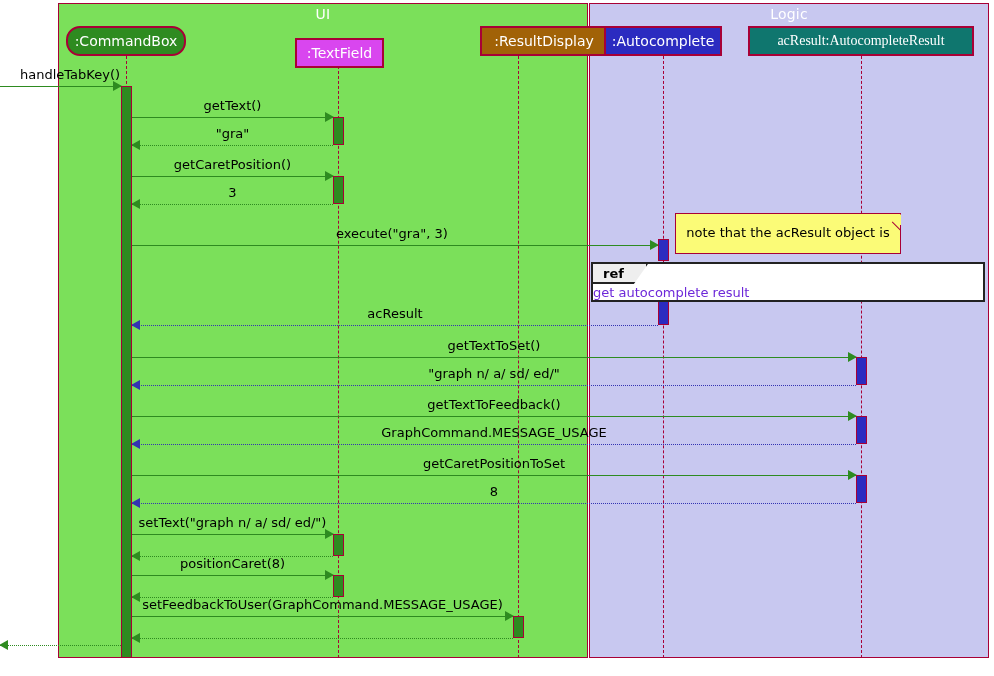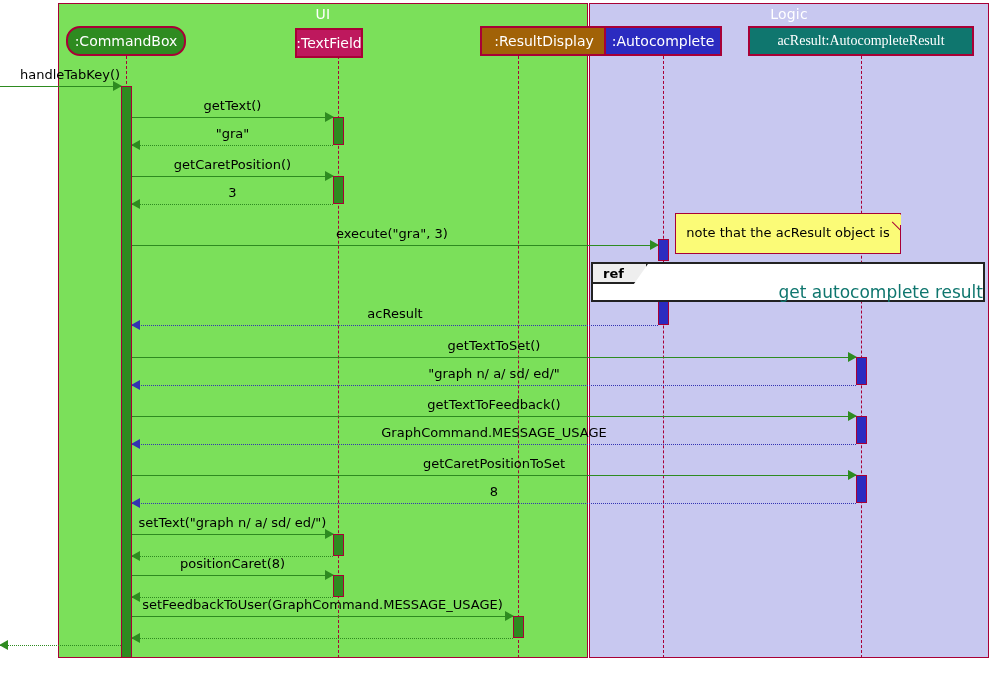--- a/index.html
+++ b/index.html
@@ -168,23 +168,23 @@
     clip-path: polygon(0 0, 100% 0, calc(100% - 14px) 100%, 0 100%);
   }
   .ref-body {
     position: absolute;
     left: 0;
     right: 0;
     bottom: 0;
     top: 20px;
     display: flex;
     align-items: center;
-    justify-content: flex-end;
-    font-size: 17px;
-    color: #0f766e;
+    justify-content: flex-start;
+    font-size: 13px;
+    color: #6d28d9;
   }
 </style>
 </head>
 <body>
 
 <div id="diagram">
 
   <div class="box-group" style="left:58px; top:3px; width:530px; height:655px; background:#7BE05A;">
     <div class="box-title">UI</div>
   </div>
@@ -195,21 +195,21 @@
 
   <div class="lifeline" style="left:126px; top:56px; height:602px;"></div>
   <div class="lifeline" style="left:338px; top:56px; height:602px;"></div>
   <div class="lifeline" style="left:518px; top:56px; height:602px;"></div>
   <div class="lifeline" style="left:663px; top:56px; height:602px;"></div>
   <div class="lifeline" style="left:861px; top:56px; height:602px;"></div>
 
   <div class="participant" style="left:66px; top:26px; width:120px; height:30px; background:#2E8B20;border-radius:14px;">
     <span>:CommandBox</span>
   </div>
-  <div class="participant" style="left:295px; top:28px; width:68px; height:30px; background:#be185d;">
+  <div class="participant" style="left:295px; top:38px; width:89px; height:30px; background:#d946ef;">
     <span>:TextField</span>
   </div>
   <div class="participant" style="left:480px; top:26px; width:128px; height:30px; background:#a16207;">
     <span>:ResultDisplay</span>
   </div>
   <div class="participant" style="left:604px; top:26px; width:118px; height:30px; background:#2B2BC0;">
     <span>:Autocomplete</span>
   </div>
   <div class="participant" style="left:748px; top:26px; width:226px; height:30px; background:#0f766e;font-family:Liberation Serif, serif;">
     <span>acResult:AutocompleteResult</span>

